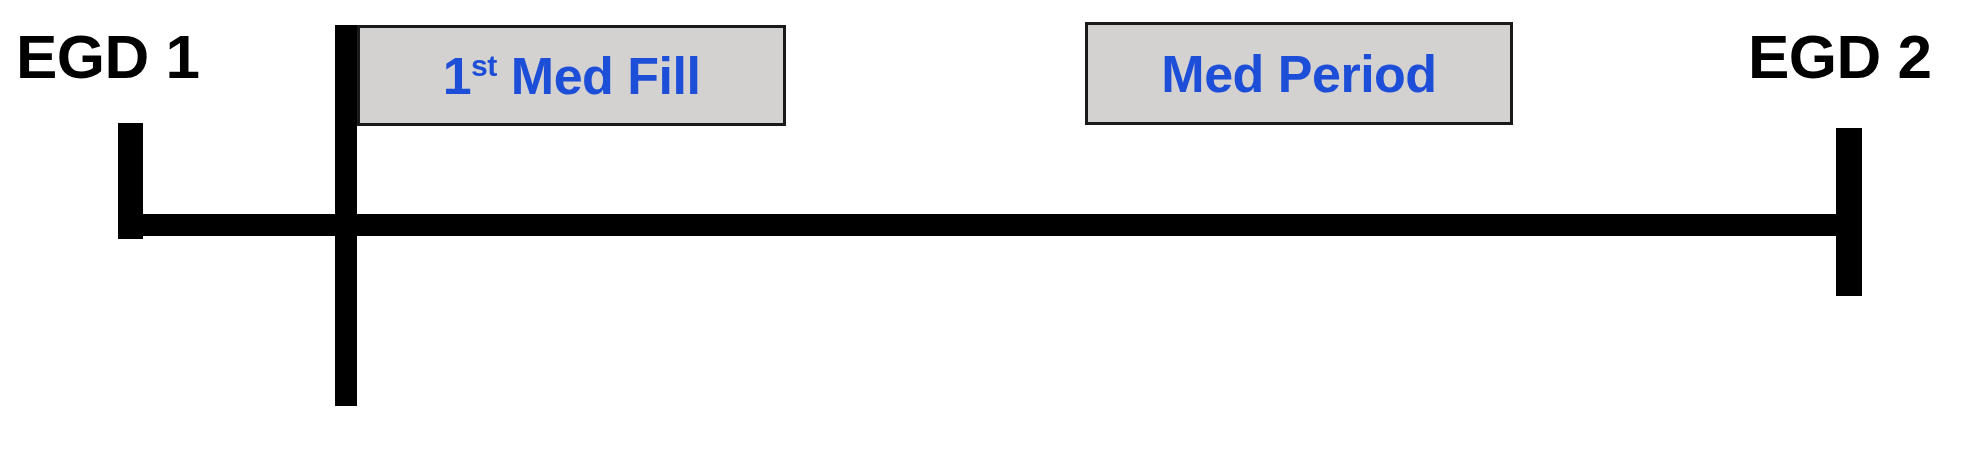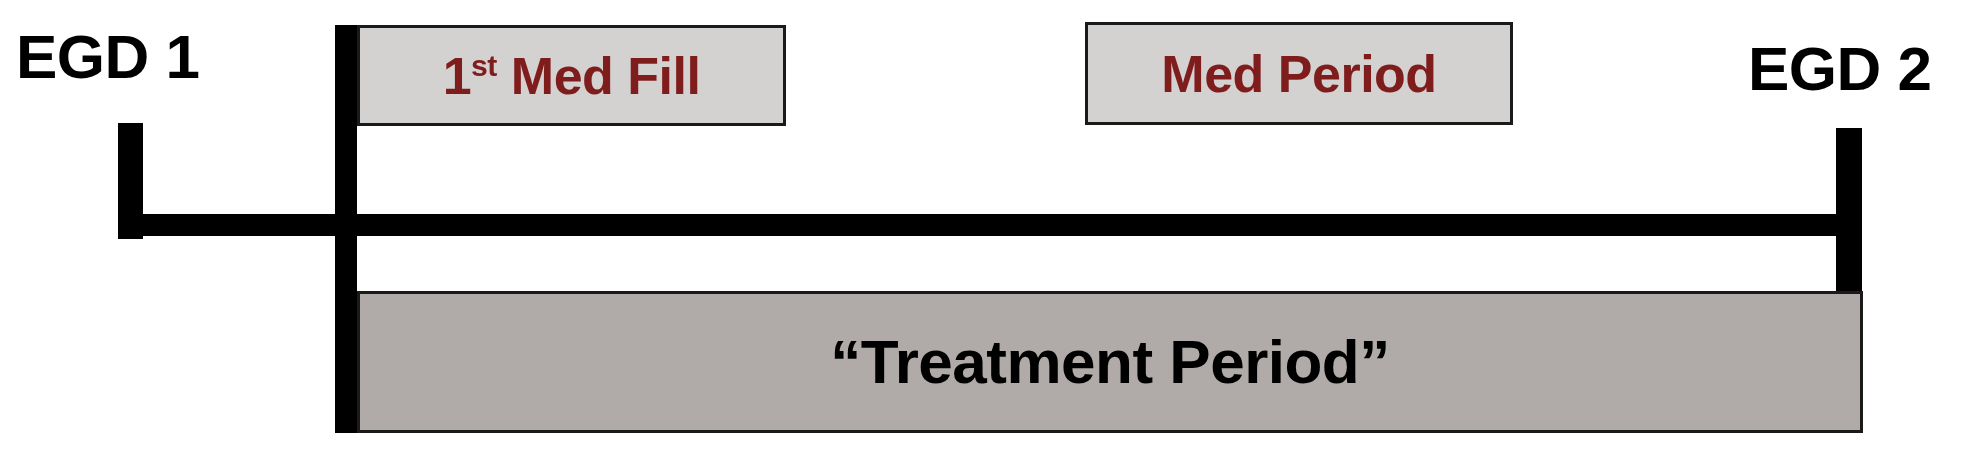--- a/index.html
+++ b/index.html
@@ -8,38 +8,38 @@
     padding: 0;
     background: #ffffff;
   }
   body {
     font-family: "Liberation Sans", sans-serif;
   }
 
   #diagram {
     position: relative;
     width: 1983px;
-    height: 455px;
+    height: 406px;
     background: #ffffff;
     overflow: hidden;
   }
 
   
   .endpoint-label {
     position: absolute;
     font-family: "Liberation Sans", sans-serif;
     font-weight: bold;
     font-size: 62px;
     line-height: 1;
     color: #000000;
     white-space: nowrap;
     letter-spacing: -0.5px;
   }
   #egd1-label { left: 16px;  top: 26px; }
-  #egd2-label { left: 1748px; top: 26px; margin-top: 12px; }
+  #egd2-label { left: 1748px; top: 26px; }
 
   
   .axis-line {
     position: absolute;
     background: #000000;
   }
   
   #timeline-spine {
     left: 118px;
     top: 214px;
@@ -76,21 +76,21 @@
     box-sizing: border-box;
     display: flex;
     align-items: center;
     justify-content: center;
   }
   .event-box-label {
     font-family: "Liberation Sans", sans-serif;
     font-weight: bold;
     font-size: 52px;
     line-height: 1;
-    color: #7f1d1d;
+    color: #1d4ed8;
     white-space: nowrap;
     letter-spacing: -0.5px;
   }
   .event-box-label sup {
     font-size: 0.58em;
     vertical-align: super;
     line-height: 0;
   }
 
   #first-med-fill-box {
@@ -148,17 +148,14 @@
   <div class="axis-line" id="treatment-start-bar"></div>
 
   <div class="event-box" id="first-med-fill-box">
     <span class="event-box-label"><span>1</span><sup>st</sup><span> Med Fill</span></span>
   </div>
 
   <div class="event-box" id="med-refill-box">
     <span class="event-box-label">Med Period</span>
   </div>
 
-  <div id="treatment-period-band">
-    <span id="treatment-period-label">“Treatment Period”</span>
-  </div>
 
 </div>
 
 </body></html>

